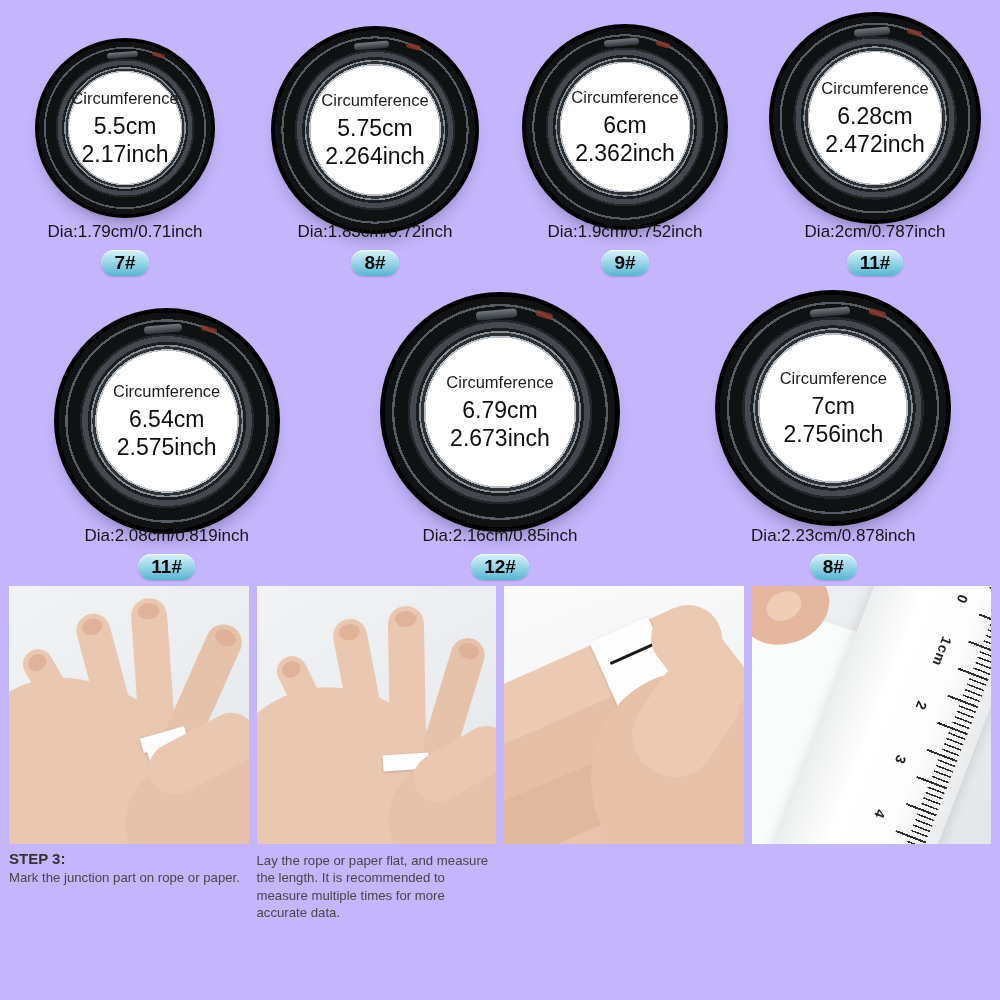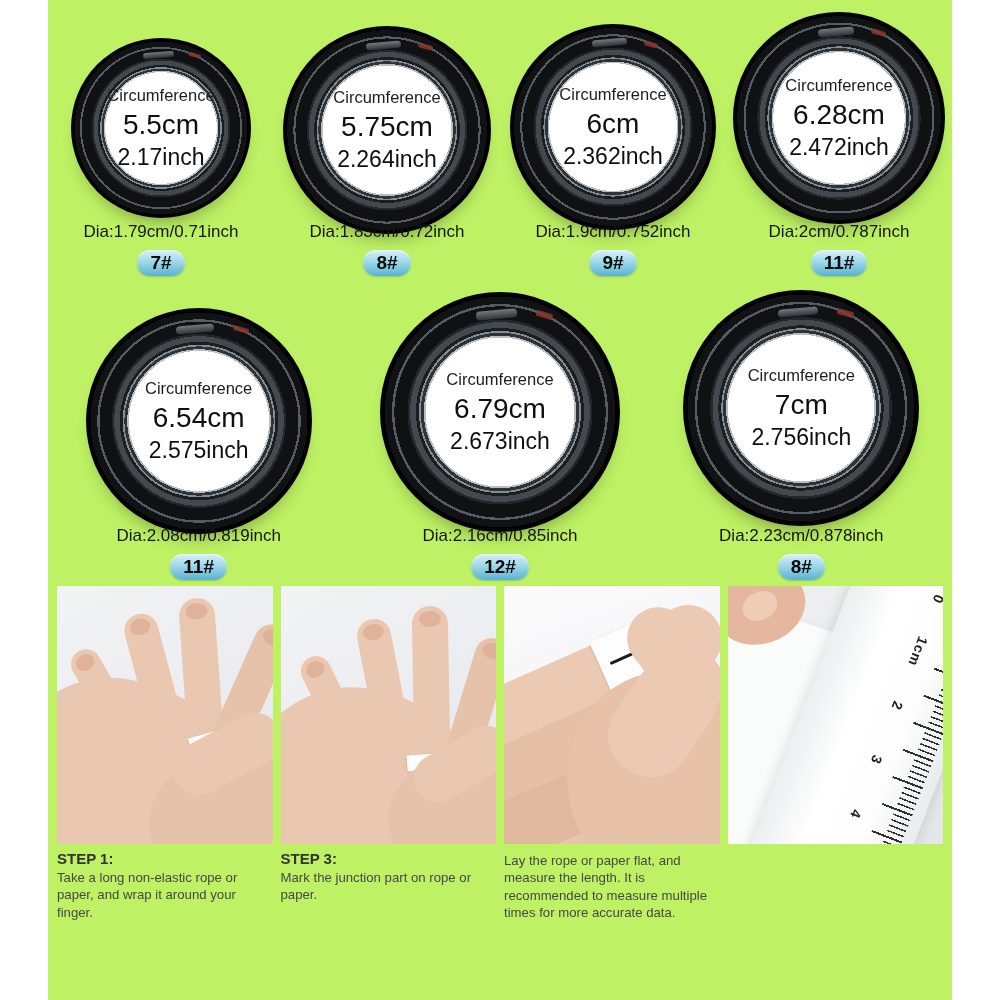--- a/index.html
+++ b/index.html
@@ -1,16 +1,16 @@
 <!DOCTYPE html>
 <html><head>
 <meta charset="utf-8">
 <style>
   html,body{margin:0;padding:0;background:#fff;}
-  .canvas{width:904px;height:1000px;position:relative;margin:0 auto;background:#bef264;overflow:hidden;
+  .canvas{width:1000px;height:1000px;position:relative;margin:0 auto;background:#c4b5fd;overflow:hidden;
           font-family:"Liberation Sans", sans-serif;color:#111;}
 
   
   .ring-row{display:flex;}
   .row-1{height:282px;}
   .row-2{height:304px;}
   .row-1 .ring-card{width:25%;}
   .row-2 .ring-card{width:33.333%;}
   .ring-card{position:relative;display:flex;flex-direction:column;align-items:center;}
 
@@ -37,21 +37,21 @@
   .r1b{width:208px;height:208px;margin-top:26px;}
   .r1c{width:206px;height:206px;margin-top:24px;}
   .r1d{width:212px;height:212px;margin-top:12px;}
   .r2a{width:226px;height:226px;margin-top:26px;}
   .r2b{width:240px;height:240px;margin-top:10px;}
   .r2c{width:236px;height:236px;margin-top:8px;}
 
   .ring-text{position:absolute;inset:19%;display:flex;flex-direction:column;align-items:center;
     justify-content:center;text-align:center;line-height:1.22;}
   .circ-label{font-size:16.5px;color:#1c1c1c;white-space:nowrap;}
-  .circ-cm{font-size:28px;color:#0f0f0f;white-space:nowrap;margin-top:3px;}
+  .circ-cm{font-size:23px;color:#0f0f0f;white-space:nowrap;margin-top:3px;}
   .circ-inch{font-size:23px;color:#0f0f0f;white-space:nowrap;}
 
   .dia{position:absolute;bottom:40px;font-size:17px;color:#151515;white-space:nowrap;}
   .badge{position:absolute;bottom:6px;font-size:19px;font-weight:700;color:#0b0b0b;
     padding:2px 13px;border-radius:15px;
     background:linear-gradient(180deg,#d8f1f9 0%,#9fd8e9 45%,#58b4d1 100%);
     box-shadow:inset 0 1px 1px rgba(255,255,255,.7),0 1px 2px rgba(0,0,0,.18);}
 
   
   .sec-title{height:44px;display:flex;align-items:center;justify-content:center;
@@ -263,24 +263,20 @@
         <div class="rmark rm2">2</div>
         <div class="rmark rm3">3</div>
         <div class="rmark rm4">4</div>
 
       </div>
     </div>
   </div>
 
   <div class="cols steps">
     <div class="step">
-      <div class="step-title">STEP 1:</div>
-      <div class="step-text">Take a long non-elastic rope or paper, and wrap it around your finger.</div>
-    </div>
-    <div class="step">
       <div class="step-title">STEP 3:</div>
       <div class="step-text">Mark the junction part on rope or paper.</div>
     </div>
     <div class="step">
       <div class="step-text">Lay the rope or paper flat, and measure the length. It is recommended to measure multiple times for more accurate data.</div>
     </div>
   </div>
 
 </div>
 

